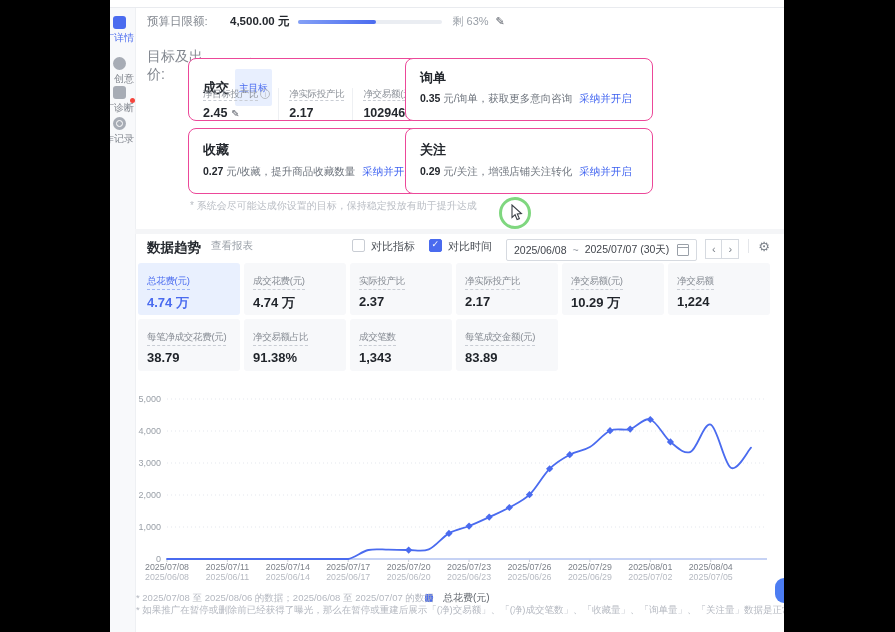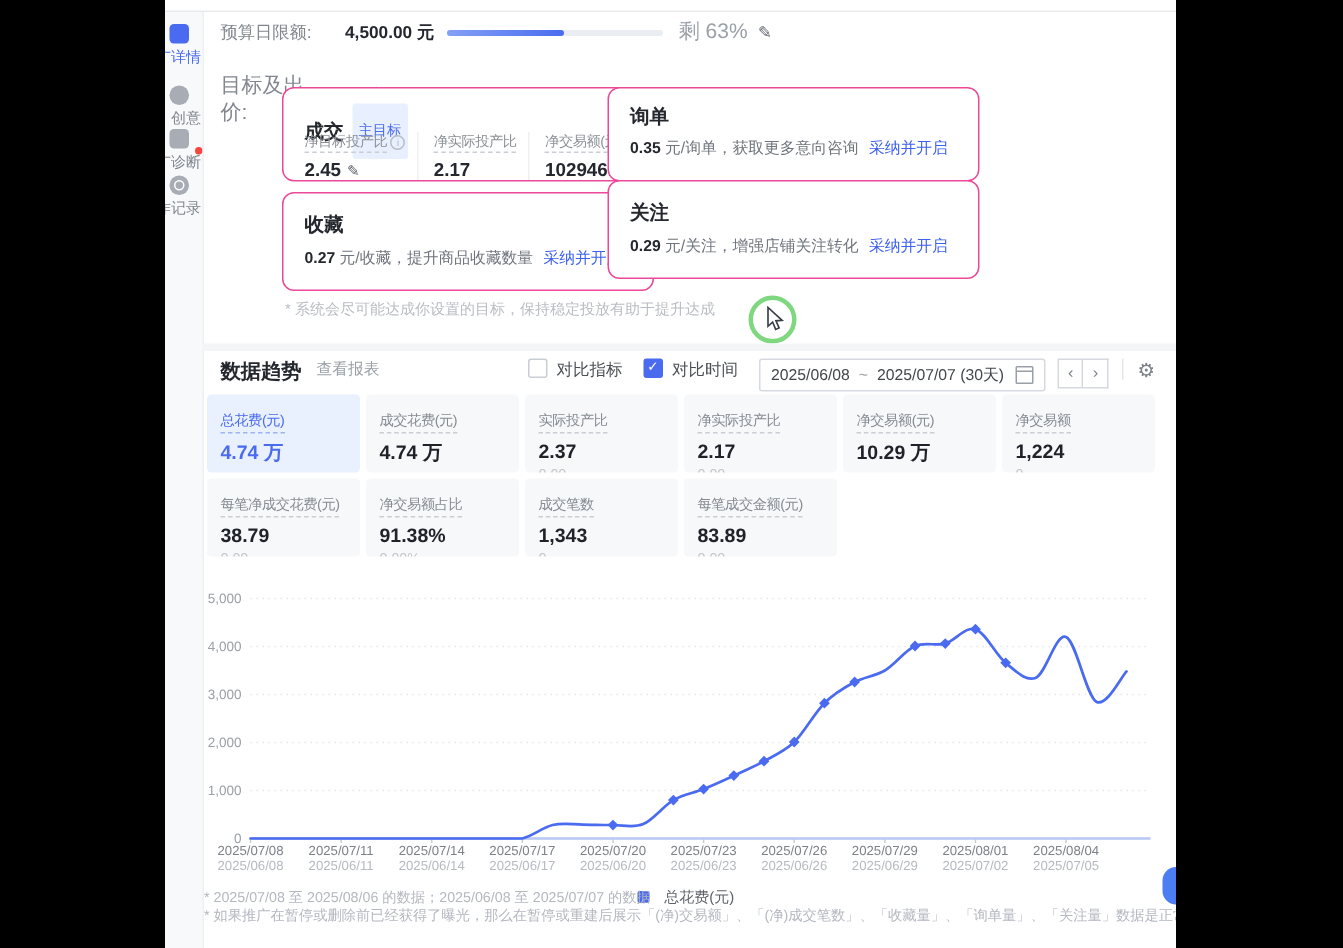--- a/index.html
+++ b/index.html
@@ -21,21 +21,21 @@
   .side-label{position:absolute;right:1px;top:15px;white-space:nowrap;font-size:10px;color:#81868e;}
   .side-label.active{color:#4a6bef;}
   .side-dot{position:absolute;right:0;top:12px;width:5px;height:5px;background:#f5453d;border-radius:50%;}
 
   
   .budget-row{position:absolute;left:37px;top:13px;height:16px;display:flex;align-items:center;font-size:11.5px;}
   .row-label{color:#82878f;width:69px;flex:none;}
   .budget-val{color:#24282e;font-weight:bold;margin-right:9px;margin-left:14px;}
   .progress{width:144px;height:4px;background:#eaedf2;border-radius:2px;margin-top:1px;flex:none;}
   .progress .fill{height:4px;border-radius:2px;background:linear-gradient(90deg,#84a0f6,#4a6bef);}
-  .budget-rem{color:#9aa0a8;font-size:14px;margin-left:10px;}
+  .budget-rem{color:#9aa0a8;font-size:11px;margin-left:10px;}
   .pencil{color:#5c616a;font-size:11px;margin-left:7px;cursor:pointer;}
   .bidding-row{position:absolute;left:37px;top:38px;height:16px;display:flex;align-items:center;font-size:14px;margin-top:20px;}
   .bid-opt{color:#24282e;cursor:pointer;}
   .bid-opt.first{font-weight:bold;}
   .bid-sep{width:1px;height:11px;background:#e1e3e8;margin:0 9px;}
 
   
   .gcard{position:absolute;width:248px;border:1px solid #ec4899;border-radius:8px;background:#fff;box-sizing:border-box;}
   .gcard-title-row{position:absolute;left:14px;top:10px;display:flex;align-items:center;}
   .gcard-title{font-size:13px;font-weight:bold;color:#24282e;}
@@ -167,21 +167,21 @@
           <span class="gcard-title">询单</span>
         </div>
         <div class="gdesc" style="top: 33px;"><b>0.35 </b><span>元/询单，获取更多意向咨询</span><span class="act">采纳并开启</span></div>
       </div>
       <div class="gcard" style="left: 78px; top: 128px; height: 66px;">
         <div class="gcard-title-row" style="top: 12px;">
           <span class="gcard-title">收藏</span>
         </div>
         <div class="gdesc" style="top: 36px;"><b>0.27 </b><span>元/收藏，提升商品收藏数量</span><span class="act">采纳并开启</span></div>
       </div>
-      <div class="gcard" style="left: 295px; top: 120px; height: 66px;">
+      <div class="gcard" style="left: 295px; top: 128px; height: 66px;">
         <div class="gcard-title-row" style="top: 12px;">
           <span class="gcard-title">关注</span>
         </div>
         <div class="gdesc" style="top: 36px;"><b>0.29 </b><span>元/关注，增强店铺关注转化</span><span class="act">采纳并开启</span></div>
       </div>
     </div>
 
   <div class="goal-footnote">* 系统会尽可能达成你设置的目标，保持稳定投放有助于提升达成</div>
 
   <div class="cursor-ring"></div>

